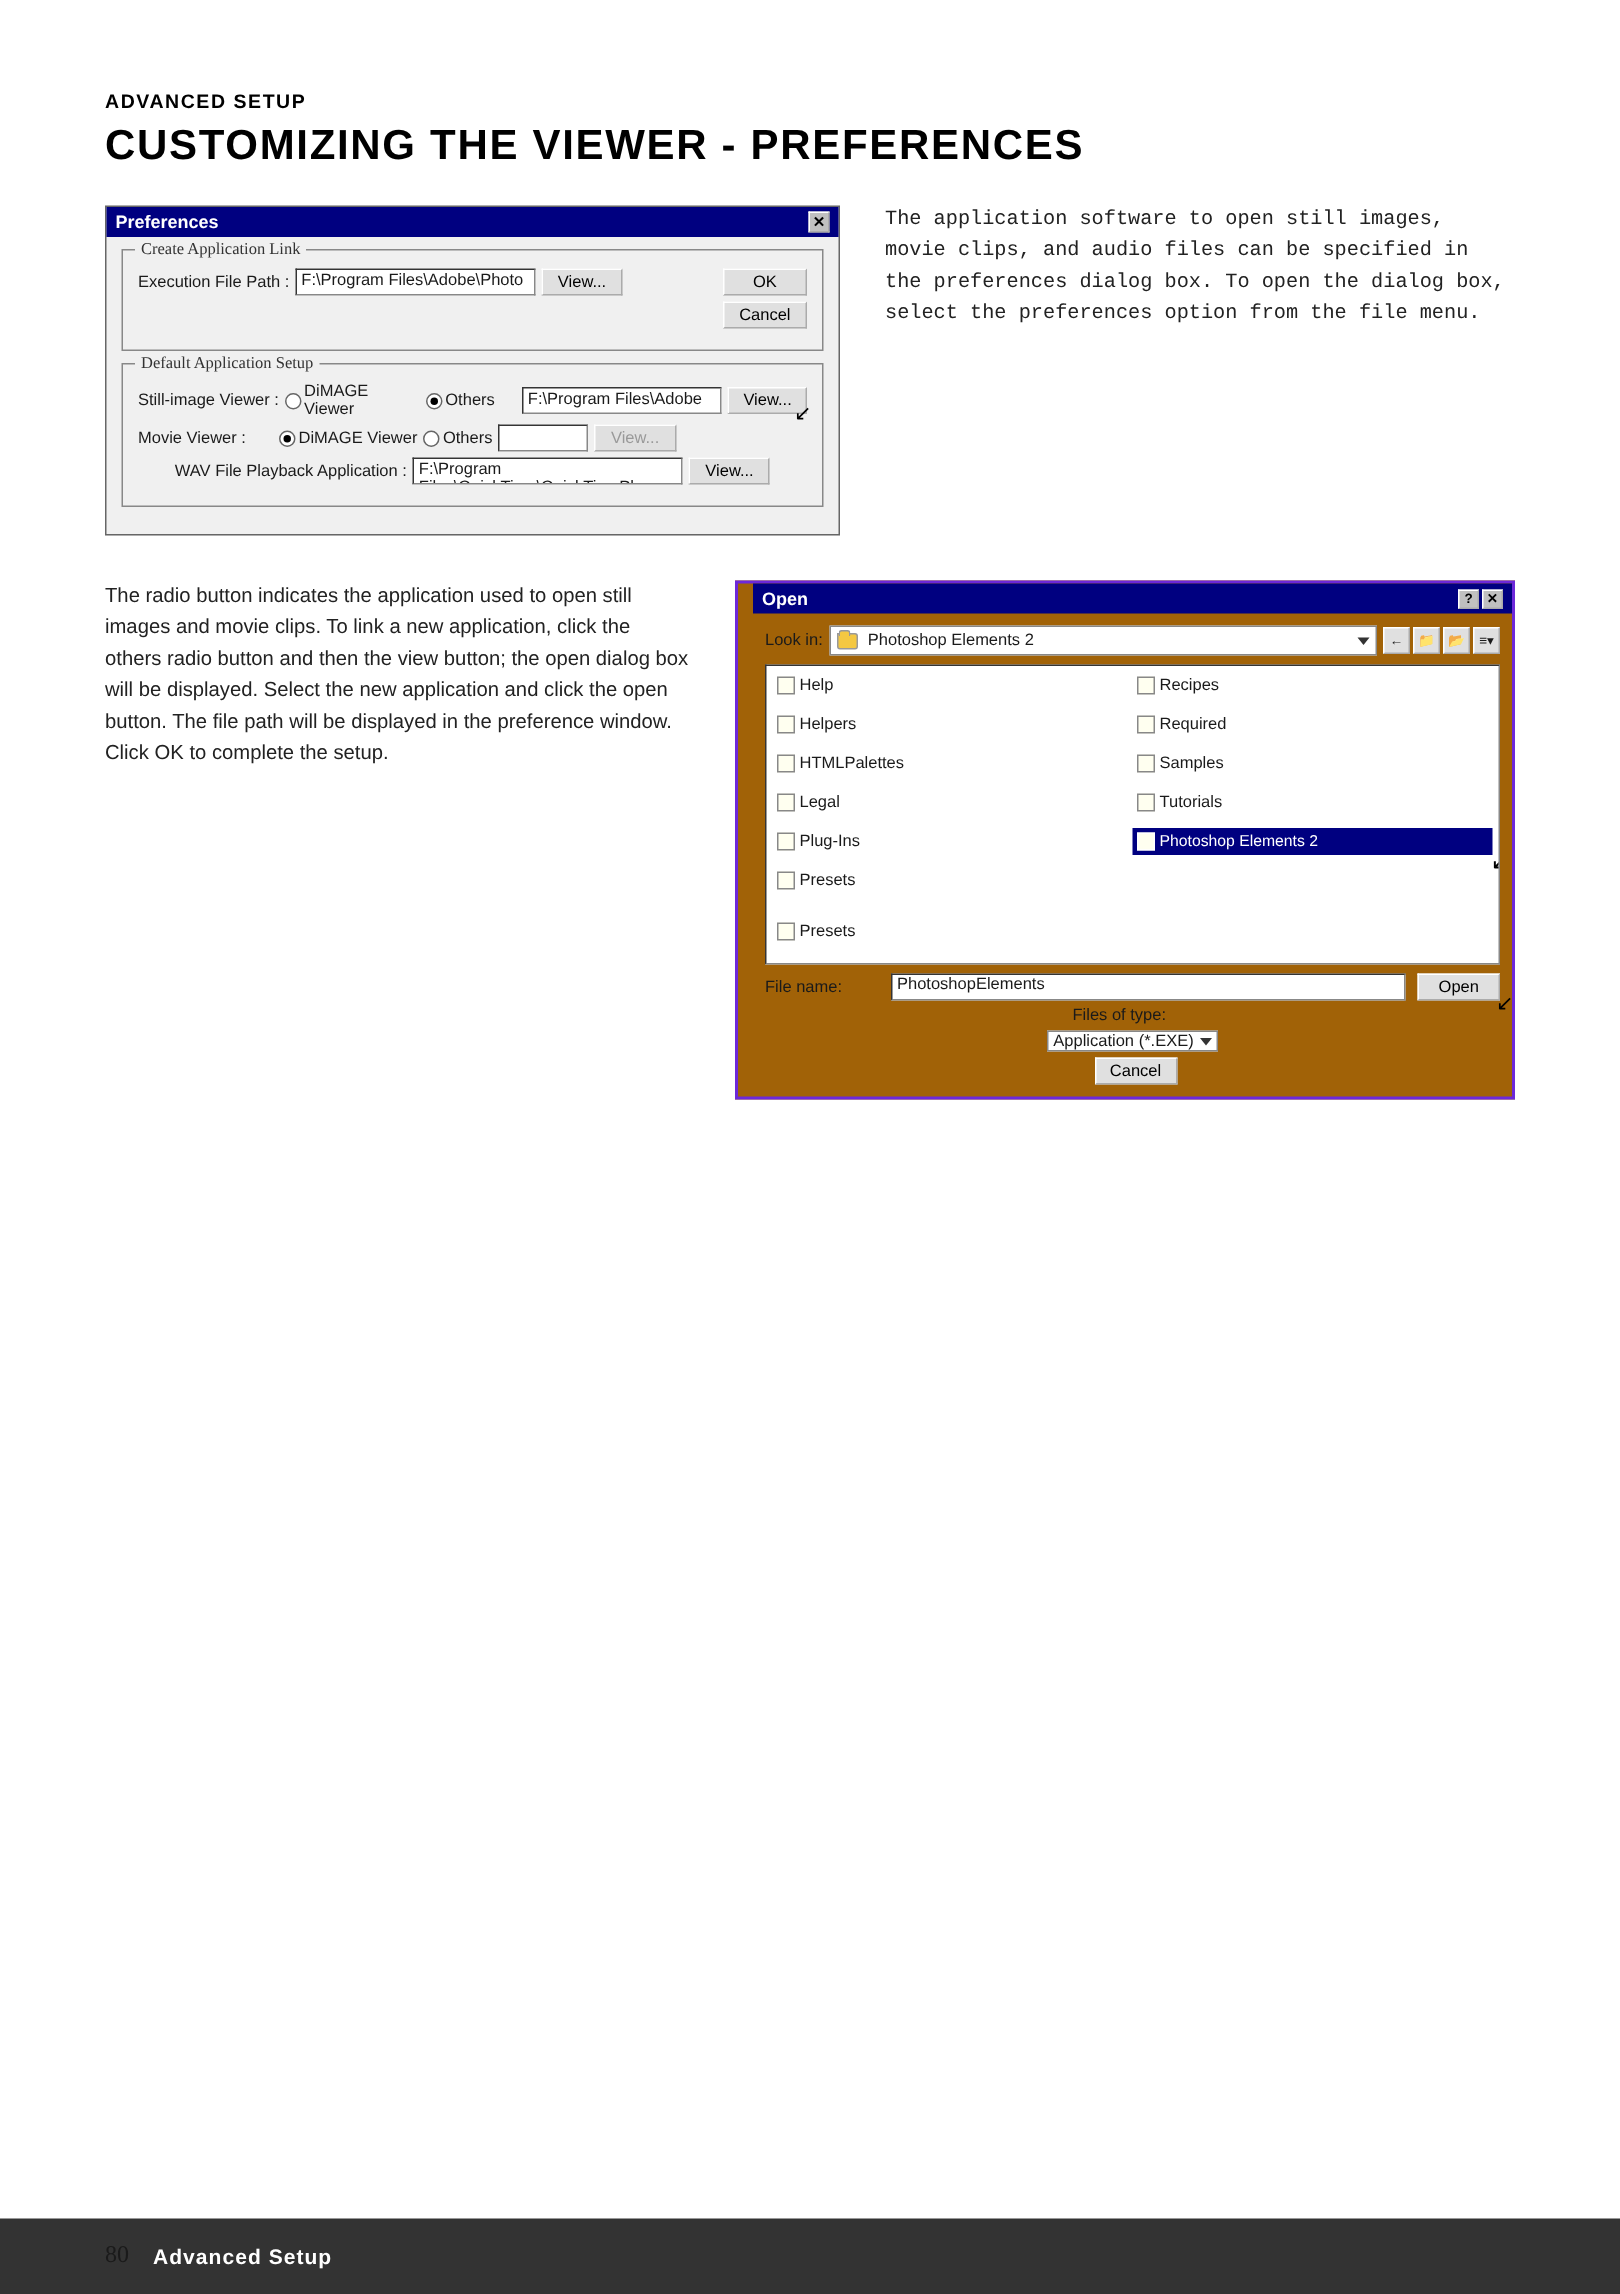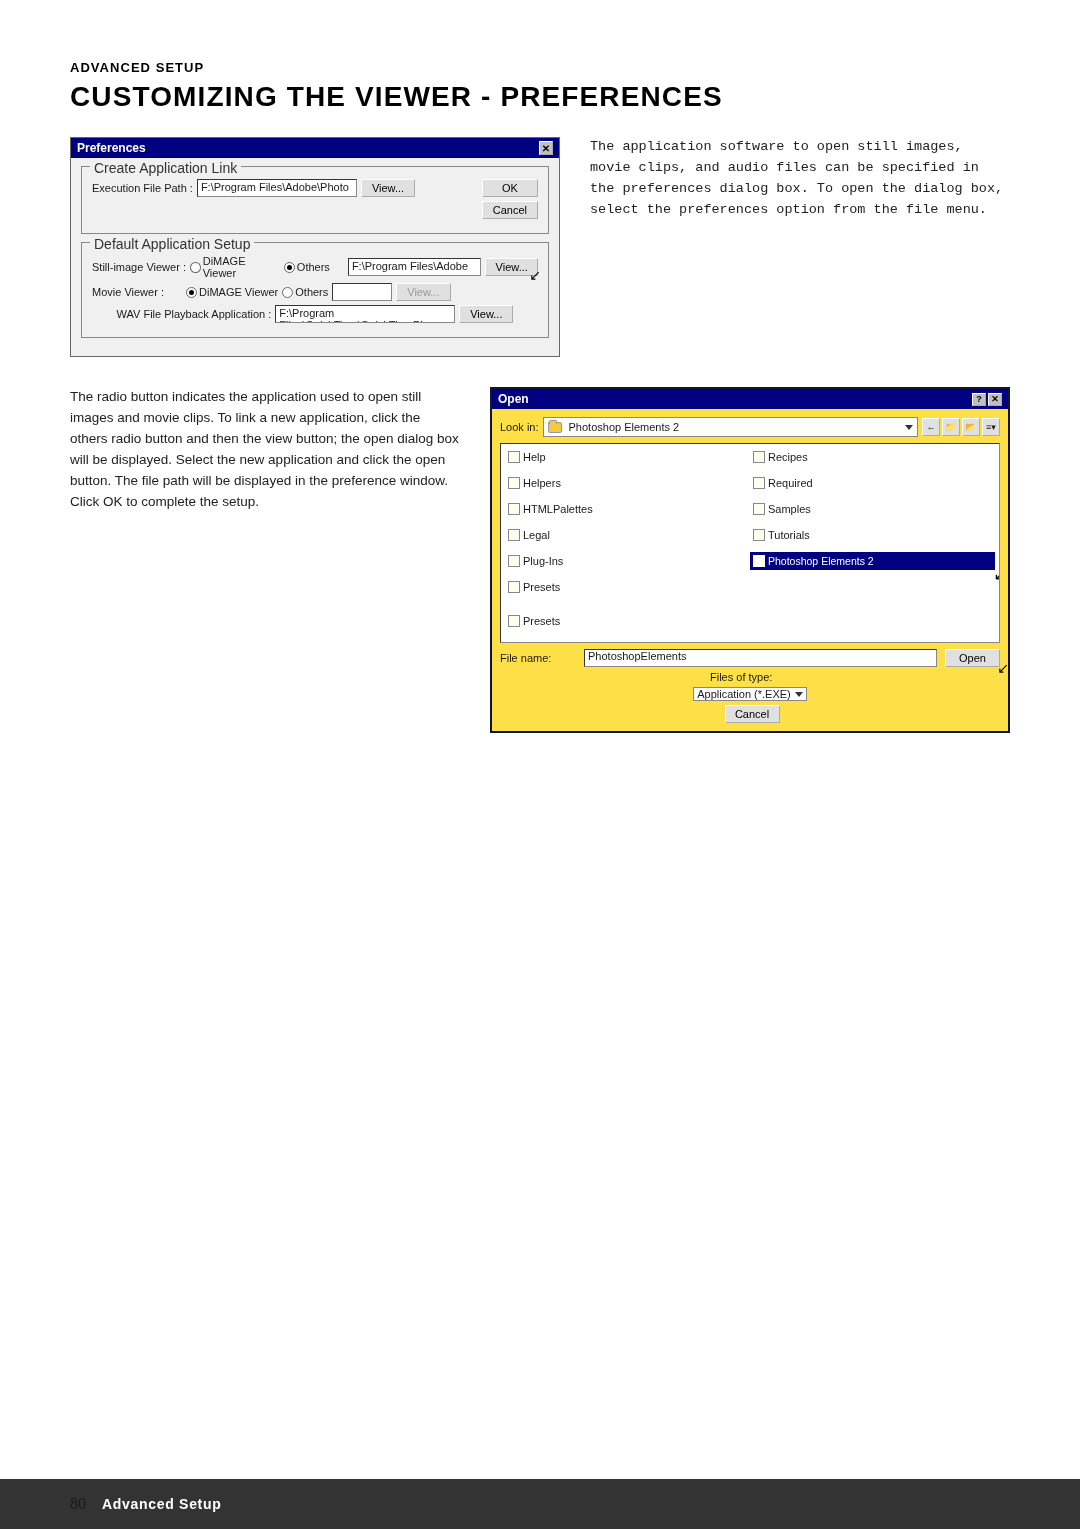--- a/index.html
+++ b/index.html
@@ -106,22 +106,23 @@
       background: #f0f0f0;
       position: relative;
     }
 
     .dialog-section-title {
       position: absolute;
       top: -7px;
       left: 8px;
       background: #f0f0f0;
       padding: 0 4px;
-      font-size: 14px;
+      font-size: 11px;
       color: #333;
+      font-family: Liberation Serif, serif;
     }
 
     .dialog-row {
       display: flex;
       align-items: center;
       margin-bottom: 4px;
       font-size: 11px;
     }
 
     .dialog-row label {
@@ -203,25 +204,26 @@
       line-height: 1.55;
       color: #222;
     }
 
     .bottom-right {
       flex: 1;
     }
 
     
     .open-dialog {
-      border: 2px solid #0f172a;
-      background: #fde047;
+      border: 2px solid #6d28d9;
+      background: #a16207;
       font-family: Arial, sans-serif;
       font-size: 11px;
       min-width: 420px;
+      padding-left: 10px;
     }
 
     .open-titlebar {
       background: #000080;
       color: white;
       padding: 3px 6px;
       font-size: 12px;
       font-weight: bold;
       display: flex;
       justify-content: space-between;

